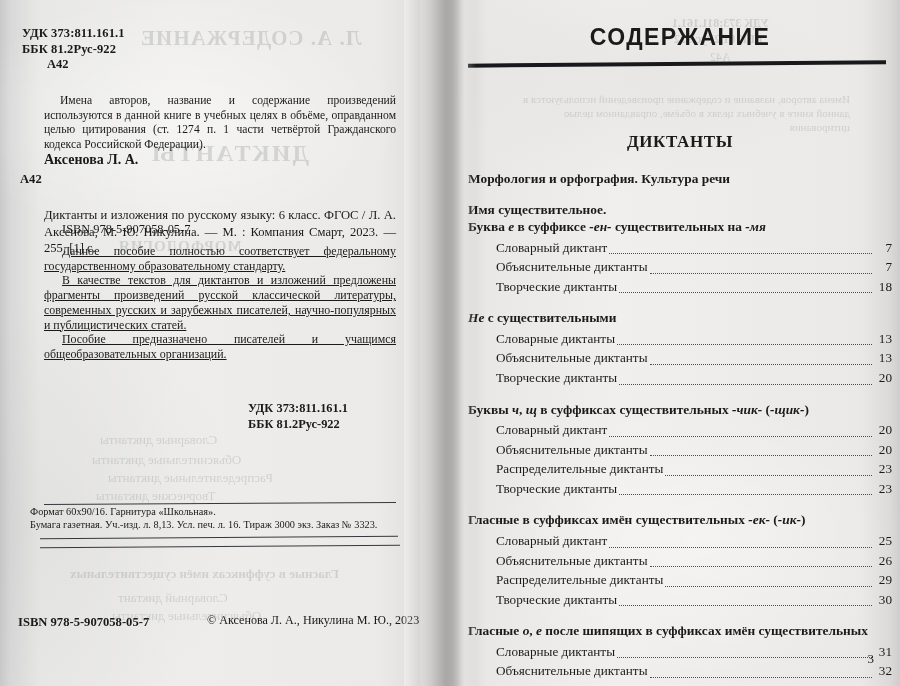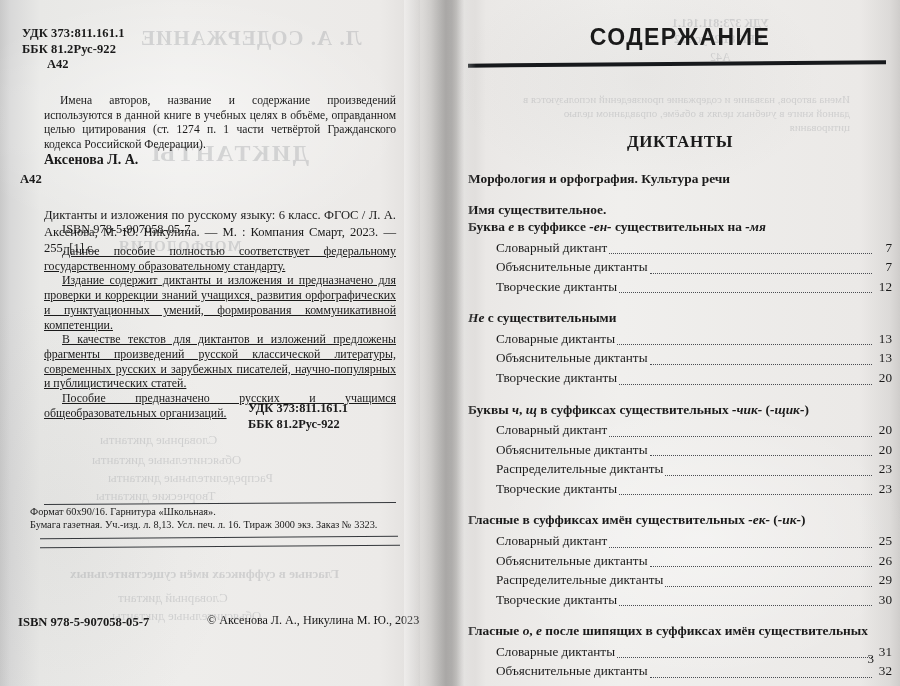--- a/index.html
+++ b/index.html
@@ -148,23 +148,22 @@
     <div class="legal">Имена авторов, название и содержание произведений используются в данной книге в учебных целях в объёме, оправданном целью цитирования (ст. 1274 п. 1 части четвёртой Гражданского кодекса Российской Федерации).</div>
 
     <div class="authorline">Аксенова Л. А.</div>
     <div class="a42">А42</div>
     <div class="cardblock" style="text-indent:0;padding-top:19px;">Диктанты и изложения по русскому языку: 6 класс. ФГОС / Л. А. Аксенова, М. Ю. Никулина. — М. : Компания Смарт, 2023. — 255, [1] с.</div>
 
     <div class="isbnmid">ISBN 978-5-907058-05-7</div>
 
     <div class="annot">
       <p>Данное пособие полностью соответствует федеральному государственному образовательному стандарту.</p>
-      <p>Издание содержит диктанты и изложения и предназначено для проверки и коррекции знаний учащихся, развития орфографических и пунктуационных умений, формирования коммуникативной компетенции.</p>
       <p>В качестве текстов для диктантов и изложений предложены фрагменты произведений русской классической литературы, современных русских и зарубежных писателей, научно-популярных и публицистических статей.</p>
-      <p>Пособие предназначено русских и учащимся общеобразовательных организаций.</p>
+      <p>Пособие предназначено писателей и учащимся общеобразовательных организаций.</p>
     </div>
 
     <div class="udk2">
       <div>УДК 373:811.161.1</div>
       <div>ББК 81.2Рус-922</div>
     </div>
 
     <div class="ghost" style="left:100px;top:432px;font-size:13px;">Словарные диктанты</div>
     <div class="ghost" style="left:92px;top:452px;font-size:13px;">Объяснительные диктанты</div>
     <div class="ghost" style="left:108px;top:470px;font-size:13px;">Распределительные диктанты</div>
@@ -208,21 +207,21 @@
             <span class="pg">7</span>
           </li>
           <li class="entry">
             <span class="nm">Объяснительные диктанты</span>
             <span class="dots"></span>
             <span class="pg">7</span>
           </li>
           <li class="entry">
             <span class="nm">Творческие диктанты</span>
             <span class="dots"></span>
-            <span class="pg">12</span>
+            <span class="pg">18</span>
           </li>
         </ul>
         <div class="sec gap"><i>Не</i> с существительными</div>
         <ul class="entries">
           <li class="entry">
             <span class="nm">Словарные диктанты</span>
             <span class="dots"></span>
             <span class="pg">13</span>
           </li>
           <li class="entry">

